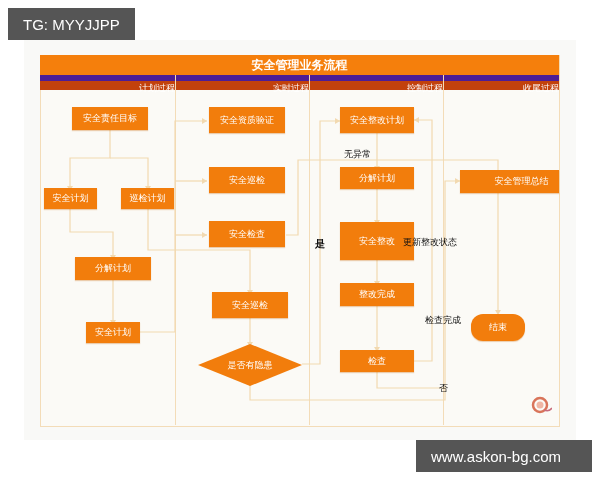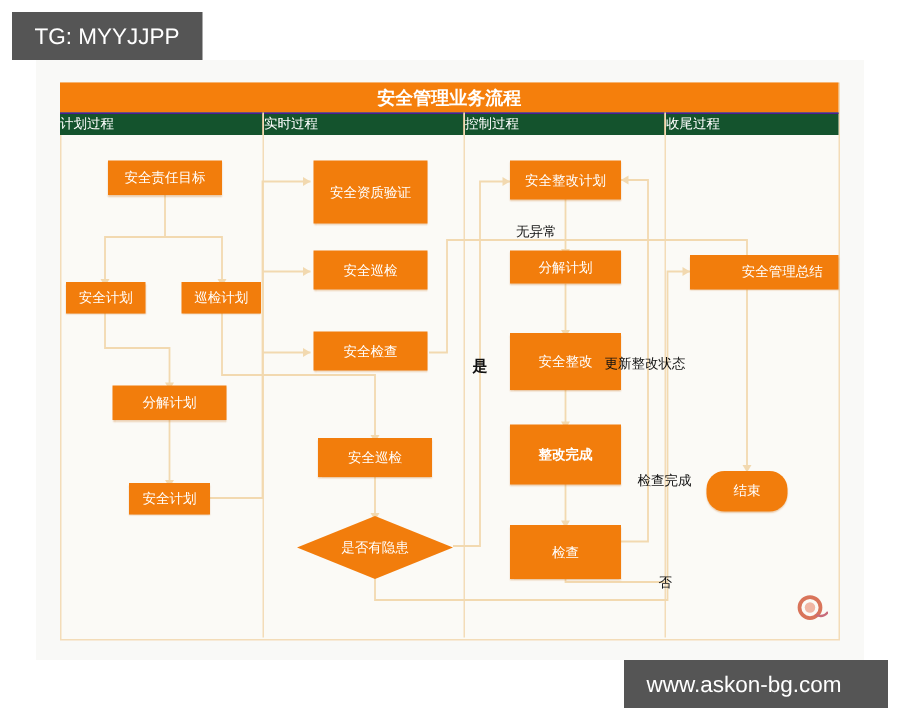--- a/index.html
+++ b/index.html
@@ -3,22 +3,22 @@
 <meta charset="utf-8">
 <style>
   html, body { margin:0; padding:0; }
   body { width:600px; height:480px; background:#ffffff; position:relative; overflow:hidden;
          font-family:"DejaVu Sans", sans-serif; }
   .frame { position:absolute; left:24px; top:40px; width:552px; height:400px; background:#f9f9f7; }
   .chart { position:absolute; left:40px; top:55px; width:518px; height:370px;
            border:1px solid #f3dcb8; background:#fbfaf6; }
   .title-bar { position:absolute; left:40px; top:55px; width:519px; height:20px; background:#f57f0c;
                color:#fff; font-size:12px; font-weight:bold; text-align:center; line-height:20px; }
-  .lane-head { position:absolute; top:75px; height:15px; background:#14532d; color:#fff;
-               font-size:9px; text-align:left; line-height:15px; border-top:1px solid #4c1d95; box-sizing:border-box; }
+  .lane-head { position:absolute; top:75px; height:15px; background:#c2410c; color:#fff;
+               font-size:9px; text-align:right; line-height:15px; border-top:6px solid #4c1d95; box-sizing:border-box; }
   .lane-sep { position:absolute; top:75px; width:1px; height:350px; background:#f3dcb8; }
   .box { position:absolute; background:#f27d0c; color:#fff; font-size:9px; text-align:center;
          display:flex; align-items:center; justify-content:center; box-shadow:0 1px 1px rgba(200,100,0,0.3); }
   .round { border-radius:12px; }
   .diamond-wrap { position:absolute; }
   .diamond-label { position:absolute; left:0; top:0; width:100%; height:100%; display:flex;
                    align-items:center; justify-content:center; color:#fff; font-size:9px; }
   .lbl { position:absolute; color:#111; font-size:9px; white-space:nowrap; }
   .lbl.bold { font-weight:bold; font-size:10px; }
   svg.lines { position:absolute; left:0; top:0; width:600px; height:480px; pointer-events:none; }
@@ -90,36 +90,36 @@
     <polygon points="419,117 419,123 414,120"></polygon>
   </g>
 </svg>
 
 <div class="box" style="left:72px;top:107px;width:76px;height:23px;">安全责任目标</div>
 <div class="box" style="left:44px;top:188px;width:53px;height:21px;">安全计划</div>
 <div class="box" style="left:121px;top:188px;width:53px;height:21px;">巡检计划</div>
 <div class="box" style="left:75px;top:257px;width:76px;height:23px;">分解计划</div>
 <div class="box" style="left:86px;top:322px;width:54px;height:21px;">安全计划</div>
 
-<div class="box" style="left:209px;top:107px;width:76px;height:42px;">安全资质验证</div>
+<div class="box" style="left:209px;top:107px;width:76px;height:26px;">安全资质验证</div>
 <div class="box" style="left:209px;top:167px;width:76px;height:26px;">安全巡检</div>
 <div class="box" style="left:209px;top:221px;width:76px;height:26px;">安全检查</div>
 <div class="box" style="left:212px;top:292px;width:76px;height:26px;">安全巡检</div>
 <div class="diamond-wrap" style="left:198px;top:344px;width:104px;height:42px;">
   <svg width="104" height="42" style="position:absolute;left:0;top:0;">
       <polygon points="52,0 104,21 52,42 0,21" fill="#f27d0c"></polygon>
     </svg>
   <div class="diamond-label">是否有隐患</div>
 </div>
 
 <div class="box" style="left:340px;top:107px;width:74px;height:26px;">安全整改计划</div>
 <div class="box" style="left:340px;top:167px;width:74px;height:22px;">分解计划</div>
 <div class="box" style="left:340px;top:222px;width:74px;height:38px;">安全整改</div>
-<div class="box" style="left:340px;top:283px;width:74px;height:40px;font-weight:bold;">整改完成</div>
-<div class="box" style="left:340px;top:350px;width:74px;height:36px;">检查</div>
+<div class="box" style="left:340px;top:283px;width:74px;height:23px;">整改完成</div>
+<div class="box" style="left:340px;top:350px;width:74px;height:22px;">检查</div>
 
 <div class="box" style="left:460px;top:170px;width:75px;height:23px;padding-left:24px;">安全管理总结</div>
 <div class="box round" style="left:471px;top:314px;width:54px;height:27px;">结束</div>
 
 <div class="lbl" style="left:344px;top:148px;">无异常</div>
 <div class="lbl bold" style="left:315px;top:237px;">是</div>
 <div class="lbl" style="left:403px;top:236px;">更新整改状态</div>
 <div class="lbl" style="left:425px;top:314px;">检查完成</div>
 <div class="lbl" style="left:439px;top:382px;">否</div>
 

